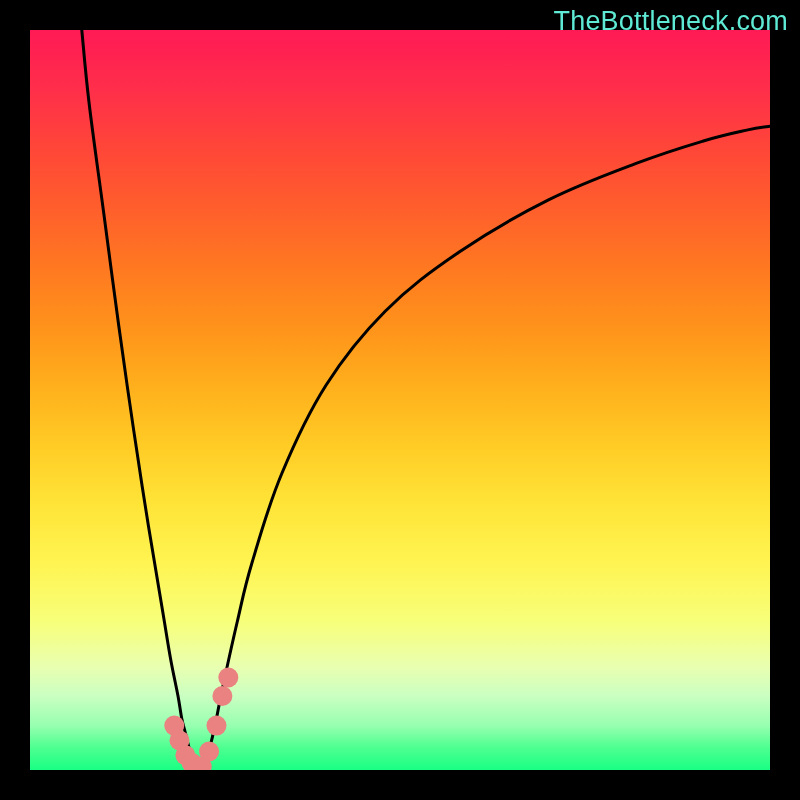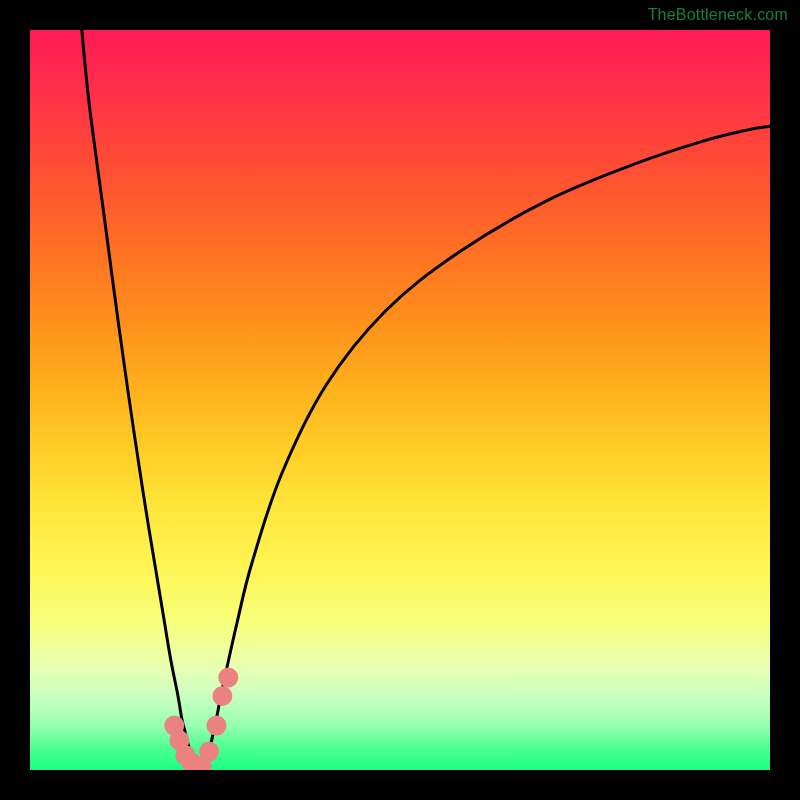--- a/index.html
+++ b/index.html
@@ -46,22 +46,22 @@
       #caffc2 90%,
       #97ffb0 94%,
       #4dff90 97%,
       #1aff84 100%
     );
   }
   .watermark {
     position: absolute;
     top: 6px;
     right: 12px;
-    color: #15803d;
-    font-size: 16px;
+    color: #5eead4;
+    font-size: 27px;
     letter-spacing: 0.2px;
     font-weight: 500;
     user-select: none;
   }
   svg.curve {
     position: absolute;
     left: 0; top: 0;
     width: 740px;
     height: 740px;
   }

